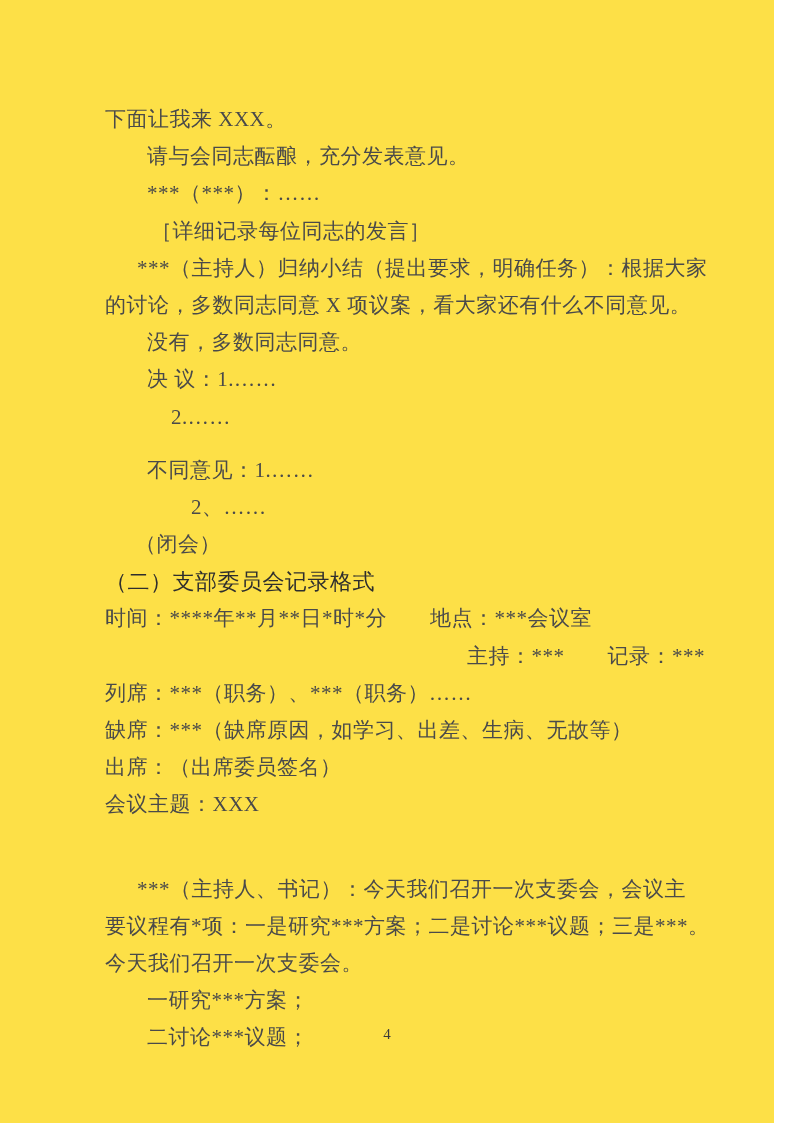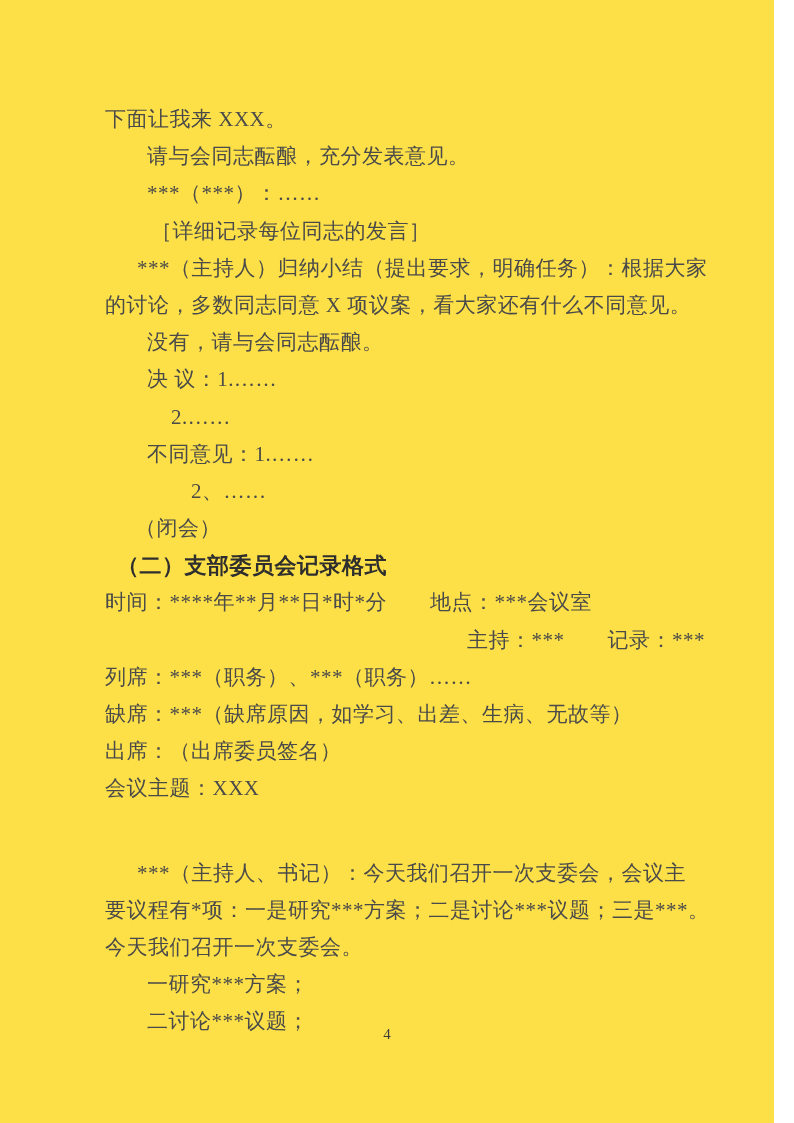--- a/index.html
+++ b/index.html
@@ -27,24 +27,23 @@
     color: #4a4a4a;
     font-size: 21px;
     letter-spacing: 0.5px;
   }
   .line {
     height: 37.2px;
     line-height: 37.2px;
     white-space: pre;
   }
   .line.bold {
-    font-weight: bold;
+    font-weight: normal;
     color: #2e2e2e;
     font-size: 22px;
-    margin-left: 12px;
   }
   .page-number {
     position: absolute;
     left: 0;
     right: 0;
     top: 1026px;
     text-align: center;
     font-size: 15px;
     color: #3a3a3a;
   }
@@ -53,24 +52,24 @@
 <body>
 
 <div class="page">
   <div class="doc">
       <div class="line" style="padding-left: 0px;">下面让我来 XXX。</div>
       <div class="line" style="padding-left: 42px;">请与会同志酝酿，充分发表意见。</div>
       <div class="line" style="padding-left: 42px;">***（***）：……</div>
       <div class="line" style="padding-left: 46px;">［详细记录每位同志的发言］</div>
       <div class="line" style="padding-left: 32px;">***（主持人）归纳小结（提出要求，明确任务）：根据大家</div>
       <div class="line" style="padding-left: 0px;">的讨论，多数同志同意 X 项议案，看大家还有什么不同意见。</div>
-      <div class="line" style="padding-left: 42px;">没有，请与会同志酝酿。</div>
+      <div class="line" style="padding-left: 42px;">没有，多数同志同意。</div>
       <div class="line" style="padding-left: 42px;">决 议：1.……</div>
       <div class="line" style="padding-left: 66px;">2.……</div>
-      <div class="line" style="padding-left: 42px;">不同意见：1.……</div>
+      <div class="line" style="padding-left: 42px; margin-top: 16px;">不同意见：1.……</div>
       <div class="line" style="padding-left: 86px;">2、……</div>
       <div class="line" style="padding-left: 30px;">（闭会）</div>
       <div class="line bold" style="padding-left: 0px;">（二）支部委员会记录格式</div>
       <div class="line" style="padding-left: 0px;">时间：****年**月**日*时*分　　地点：***会议室</div>
       <div class="line" style="padding-left: 0px; text-align: right;">主持：***　　记录：***</div>
       <div class="line" style="padding-left: 0px;">列席：***（职务）、***（职务）……</div>
       <div class="line" style="padding-left: 0px;">缺席：***（缺席原因，如学习、出差、生病、无故等）</div>
       <div class="line" style="padding-left: 0px;">出席：（出席委员签名）</div>
       <div class="line" style="padding-left: 0px;">会议主题：XXX</div>
       <div class="line" style="padding-left: 32px; margin-top: 47px;">***（主持人、书记）：今天我们召开一次支委会，会议主</div>

